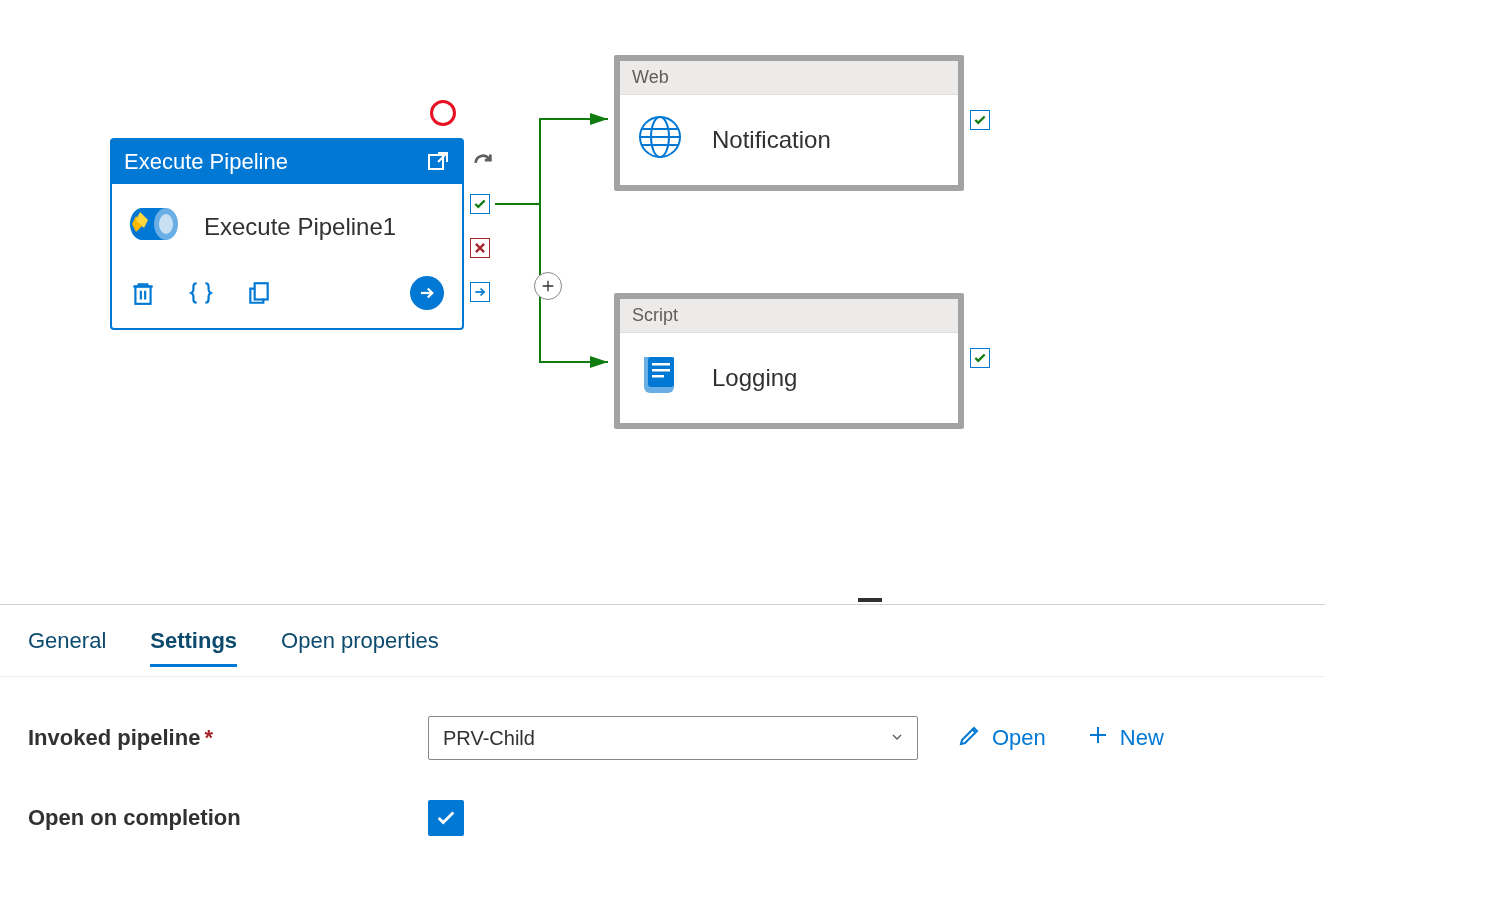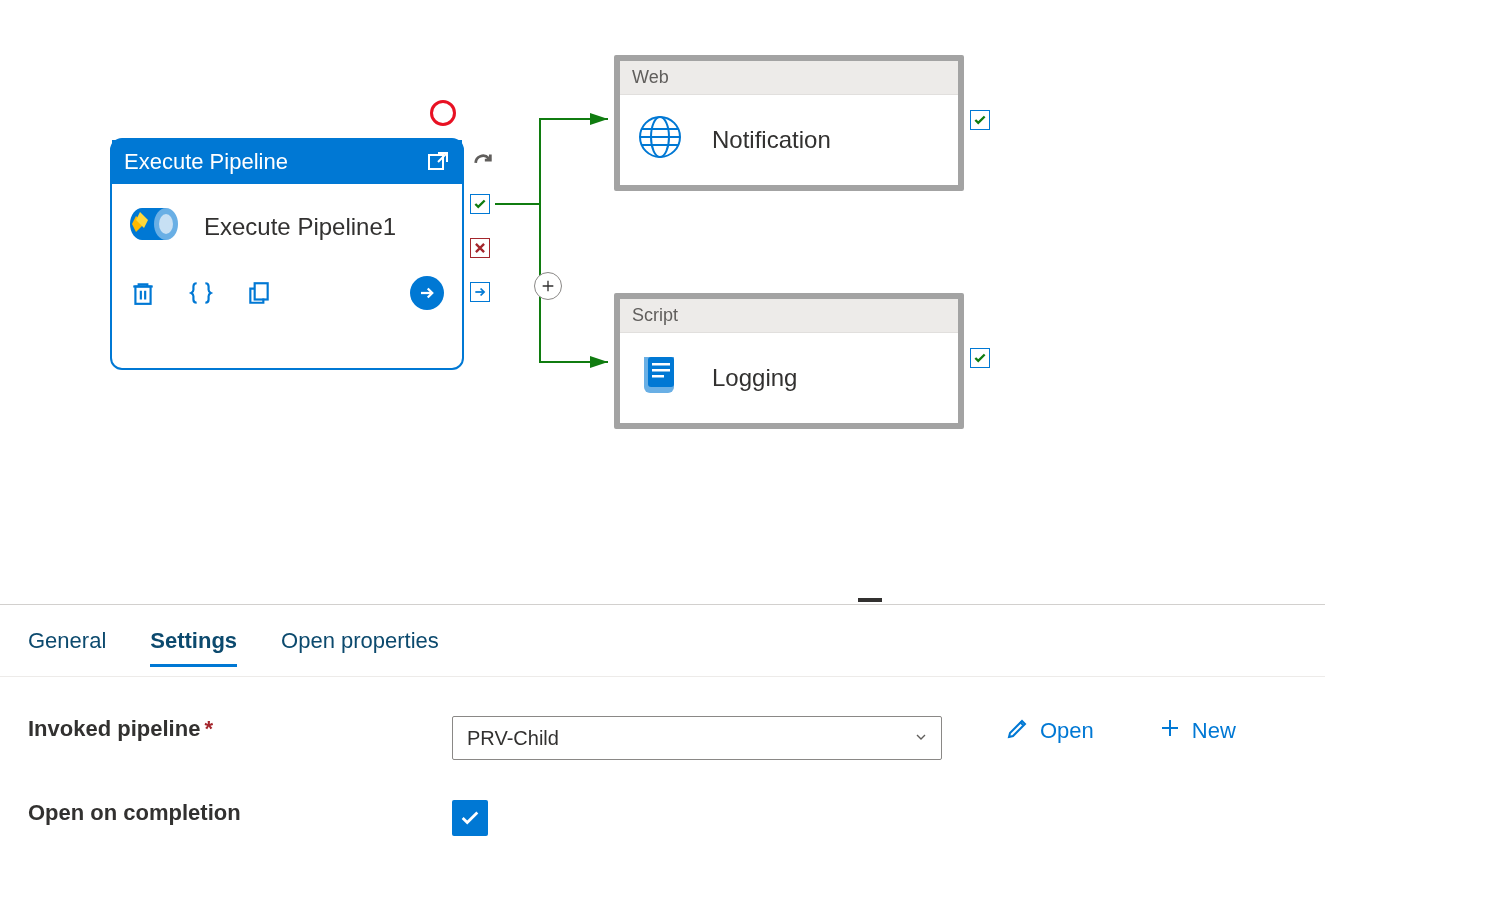--- a/index.html
+++ b/index.html
@@ -2,22 +2,22 @@
 <html><head>
 <meta charset="utf-8">
 <style>
   * { box-sizing: border-box; margin: 0; padding: 0; }
   body { font-family: "Segoe UI", Arial, sans-serif; width: 1505px; height: 914px; background: #fff; position: relative; color: #323130; }
   .canvas { position: relative; width: 100%; height: 604px; }
   svg.connectors { position: absolute; top: 0; left: 0; pointer-events: none; }
 
   
   .node-exec {
-    position: absolute; left: 110px; top: 138px; width: 354px; height: 232px;
-    border: 2px solid #0078d4; border-radius: 12px; background: #fff;
+    position: absolute; left: 110px; top: 138px; width: 354px; height: 192px;
+    border: 2px solid #0078d4; border-radius: 4px; background: #fff;
   }
   .node-exec-header {
     background: #0078d4; color: #fff; height: 44px; display: flex; align-items: center;
     padding: 0 12px; font-size: 22px; font-weight: 400; justify-content: space-between;
   }
   .node-exec-body {
     display: flex; align-items: center; padding: 20px 16px; gap: 24px; font-size: 24px; color: #323130;
   }
   .node-exec-footer {
     display: flex; align-items: center; padding: 6px 18px 12px; gap: 32px;
@@ -58,21 +58,21 @@
 
   
   .divider { position:absolute; top:604px; left:0; right:180px; height:1px; background:#d2d0ce; }
   .drag-handle { position:absolute; top:598px; left:858px; width:24px; height:4px; background:#323130; }
   .tabs { position:absolute; top:628px; left:28px; display:flex; gap:44px; font-size:22px; }
   .tab { color:#0c4a6e; padding-bottom:10px; cursor:pointer; }
   .tab.active { font-weight:600; border-bottom:3px solid #0078d4; }
   .tabs-line { position:absolute; top:676px; left:0; right:180px; height:1px; background:#edebe9; }
 
   .form { position:absolute; top:716px; left:28px; right:40px; }
-  .form-row { display:flex; align-items:flex-start; margin-bottom:40px;gap:24px; }
+  .form-row { display:flex; align-items:center; margin-bottom:40px; }
   .form-label { width:400px; font-size:22px; font-weight:600; color:#323130; }
   .req { color:#a4262c; margin-left:4px; }
   .select {
     width:490px; height:44px; border:1px solid #8a8886; border-radius:2px; padding:0 40px 0 14px;
     font-size:20px; color:#323130; display:flex; align-items:center; position:relative; background:#fff;
   }
   .select .chev { position:absolute; right:12px; }
   .link-btn { display:flex; align-items:center; gap:10px; font-size:22px; color:#0078d4; margin-left:40px; cursor:pointer; }
   .checkbox {
     width:36px; height:36px; background:#0078d4; border-radius:2px;

